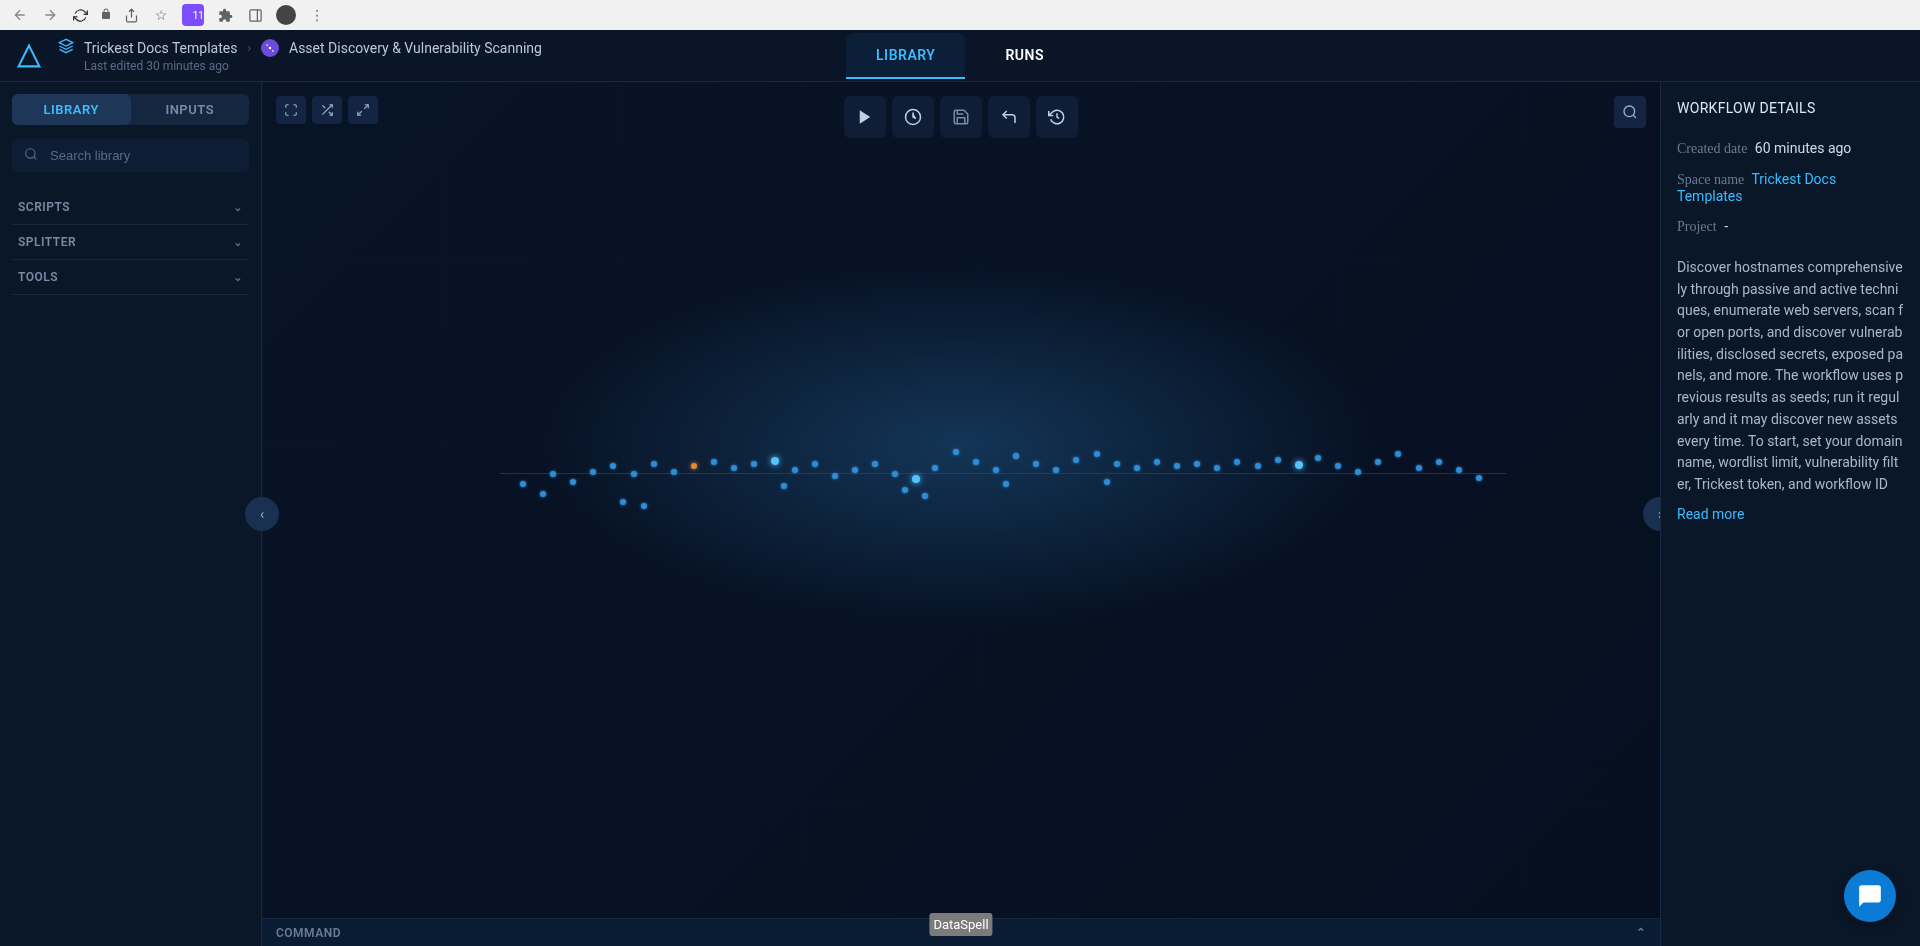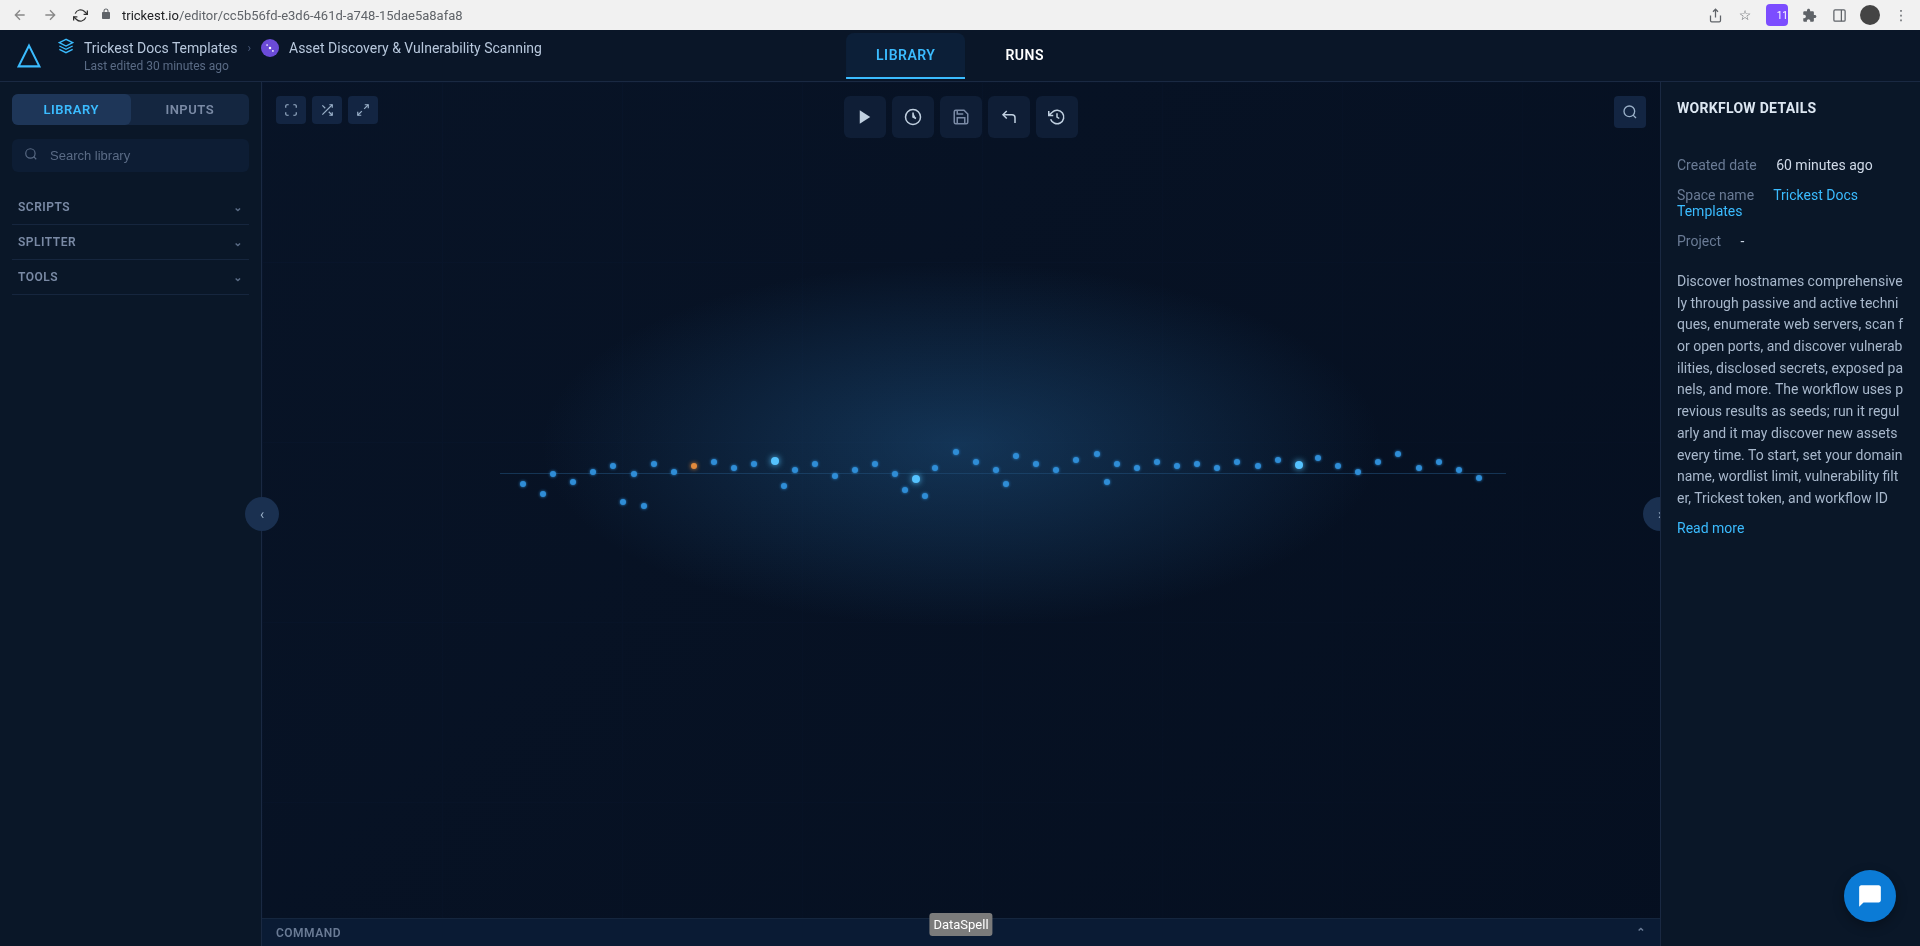--- a/index.html
+++ b/index.html
@@ -220,25 +220,25 @@
     
     .details-panel {
       width: 260px;
       background: #0a1728;
       border-left: 1px solid #1a2942;
       padding: 18px 16px;
       position: relative;
       overflow-y: auto;
     }
     .details-title {
-      font-size: 14px; font-weight: 700; letter-spacing: 0.3px;
-      color: #dde7f2; margin-bottom: 41px;
+      font-size: 14px; font-weight: 400; letter-spacing: 0.3px;
+      color: #dde7f2; margin-bottom: 24px;
     }
     .detail-row { margin-bottom: 14px; font-size: 14px; }
-    .detail-label { color: #6a7b95; margin-right: 16px; }
+    .detail-label { color: #6a7b95; margin-right: 4px; font-family: Liberation Serif, serif; }
     .detail-value { color: #d0dae8; }
     .detail-value.link { color: #3bbcff; }
     .detail-description {
       margin-top: 22px; font-size: 14px; line-height: 1.55;
       color: #a8b8cc;
       word-break: break-all;
     }
     .read-more { color: #3bbcff; margin-top: 10px; font-size: 14px; cursor: pointer; }
 
     .chat-widget {
@@ -267,23 +267,20 @@
   <div class="browser-nav-btn enabled">
     <svg width="15" height="15" viewBox="0 0 24 24" fill="none" stroke="currentColor" stroke-width="2">
         <path d="M23 4v6h-6M1 20v-6h6"></path>
         <path d="M3.51 9a9 9 0 0114.85-3.36L23 10M1 14l4.64 4.36A9 9 0 0020.49 15"></path>
       </svg>
   </div>
   <span class="lock-icon">
     <svg width="12" height="12" viewBox="0 0 24 24" fill="currentColor">
         <path d="M18 8h-1V6c0-2.76-2.24-5-5-5S7 3.24 7 6v2H6c-1.1 0-2 .9-2 2v10c0 1.1.9 2 2 2h12c1.1 0 2-.9 2-2V10c0-1.1-.9-2-2-2zM9 6c0-1.66 1.34-3 3-3s3 1.34 3 3v2H9V6z"></path>
       </svg>
-  </span>
-  <span class="url-text">
-    <span class="url-domain">trickest.io</span><span class="url-path">/editor/cc5b56fd-e3d6-461d-a748-15dae5a8afa8</span>
   </span>
   <div class="browser-right-icons">
     <span>
       <svg width="15" height="15" viewBox="0 0 24 24" fill="none" stroke="currentColor" stroke-width="2">
           <path d="M4 12v8a2 2 0 002 2h12a2 2 0 002-2v-8M16 6l-4-4-4 4M12 2v13"></path>
         </svg>
     </span>
     <span>☆</span>
     <div class="ext-icon-purple">
       <span>11</span>

